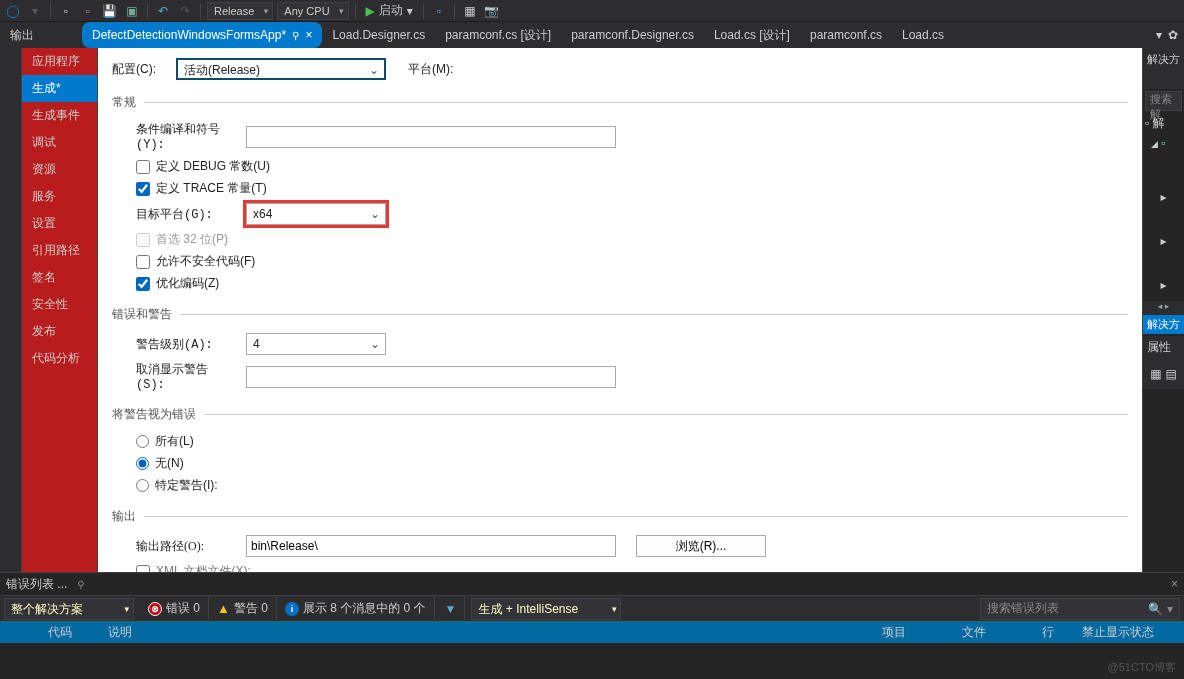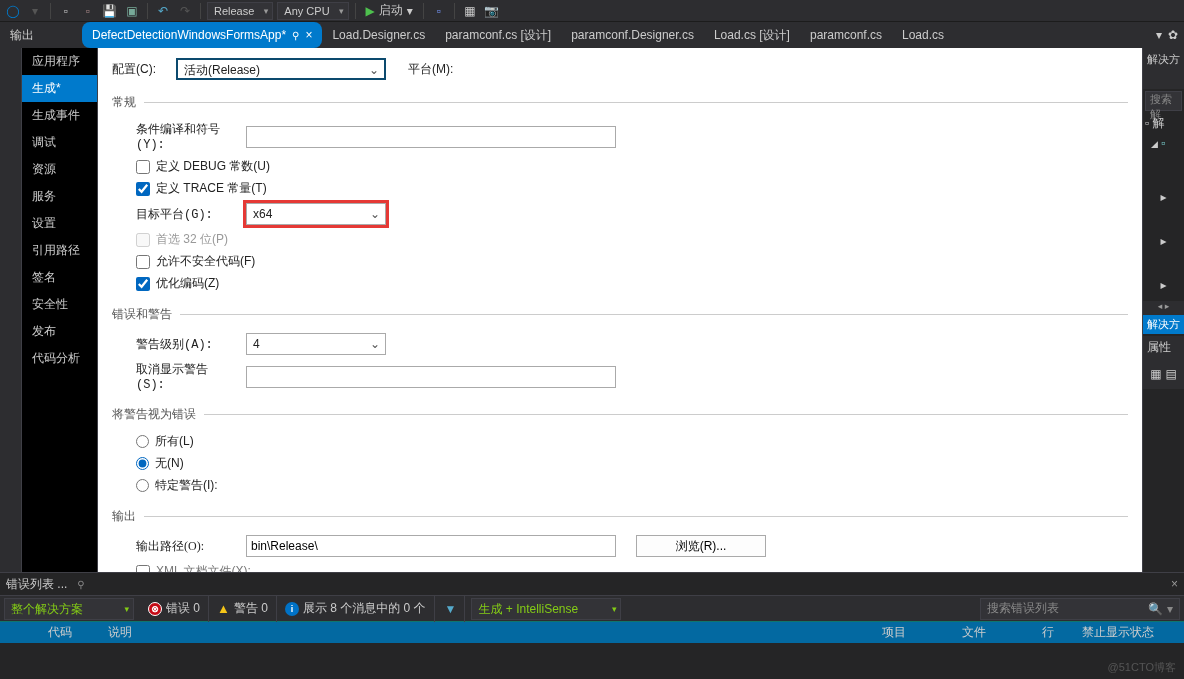--- a/index.html
+++ b/index.html
@@ -22,21 +22,21 @@
 .tab .close { font-size: 12px; }
 .doc-tabs-right { margin-left: auto; display: flex; align-items: center; gap: 6px; padding-right: 6px; }
 
 
 .main { display: flex; flex: 1; min-height: 0; }
 
 
 .tool-strip { width: 22px; background: #2d2d30; border-right: 1px solid #3f3f46; writing-mode: vertical-rl; text-orientation: mixed; font-size: 11px; color: #ccc; padding: 4px 0; display: flex; gap: 10px; }
 
 
-.sidebar { width: 76px; background: #000000; display: flex; flex-direction: column; border-right: 1px solid #3f3f46; }
+.sidebar { width: 76px; background: #b91c1c; display: flex; flex-direction: column; border-right: 1px solid #3f3f46; }
 .sidebar-item { padding: 5px 10px; color: #ccc; font-size: 12px; cursor: pointer; white-space: nowrap; }
 .sidebar-item.active { background: #007acc; color: #fff; position: relative; }
 .sidebar-item.active::after { content: ""; position: absolute; right: -6px; top: 50%; transform: translateY(-50%); border: 6px solid transparent; border-left-color: #007acc; }
 
 
 .content { flex: 1; background: #fff; color: #222; overflow-y: auto; padding: 10px 14px; }
 .row { display: flex; align-items: center; gap: 8px; margin-bottom: 6px; }
 .row label { font-size: 12px; min-width: 56px; }
 .cfg-drop { background: #fff; border: 2px solid #0c4a6e; padding: 2px 20px 2px 6px; font-size: 12px; position: relative; height: 22px; line-height: 16px; }
 .cfg-drop::after { content: "⌄"; position: absolute; right: 5px; top: 2px; font-size: 12px; color: #555; }
@@ -68,21 +68,21 @@
 .rp-body .tri { color: #ccc; font-size: 9px; }
 .rp-foot { background: #007acc; color: #fff; text-align: center; padding: 2px 0; font-size: 11px; }
 .rp-sec { background: #2d2d30; padding: 3px 4px; margin-top: 2px; }
 
 
 .bottom-panel { background: #252526; border-top: 1px solid #3f3f46; }
 .bp-tabrow { height: 22px; display: flex; align-items: center; padding: 0 6px; color: #ccc; font-size: 12px; gap: 6px; }
 .bp-pin { color: #888; font-size: 10px; margin-left: 4px; }
 .bp-close { margin-left: auto; color: #999; font-size: 12px; }
 .bp-toolbar { height: 26px; display: flex; align-items: center; gap: 0; padding: 0 4px; background: #2d2d30; border-top: 1px solid #3f3f46; }
-.bp-drop { background: #333337; border: 1px solid #3f3f46; color: #84cc16; padding: 2px 18px 2px 6px; font-size: 12px; position: relative; height: 22px; line-height: 16px; margin-right: 6px; }
+.bp-drop { background: #333337; border: 1px solid #3f3f46; color: #fef9c3; padding: 2px 18px 2px 6px; font-size: 12px; position: relative; height: 22px; line-height: 16px; margin-right: 6px; }
 .bp-drop::after { content: "▾"; position: absolute; right: 4px; font-size: 9px; }
 .bp-filter { display: flex; align-items: center; gap: 4px; padding: 0 8px; height: 26px; border-right: 1px solid #3f3f46; color: #ccc; font-size: 12px; }
 .circle-ico { width: 14px; height: 14px; border-radius: 50%; display: flex; align-items: center; justify-content: center; font-size: 9px; font-weight: bold; }
 .ico-red { background: #c50b17; color: #fff; border: 1px solid #fff; }
 .ico-yel { background: transparent; color: #f5c518; font-size: 13px; }
 .ico-blu { background: #0072c6; color: #fff; }
 .bp-search { margin-left: auto; background: #333337; border: 1px solid #3f3f46; height: 22px; width: 200px; padding: 0 6px; color: #888; font-size: 12px; display: flex; align-items: center; justify-content: space-between; }
 .bp-headers { display: flex; background: #0369a1; height: 22px; align-items: center; border-top: 1px solid #0f766e; justify-content: center; }
 .bp-headers .h { padding: 0 8px; font-size: 12px; color: #ccc; }
 .watermark { position: absolute; right: 8px; bottom: 4px; color: #555; font-size: 11px; }

